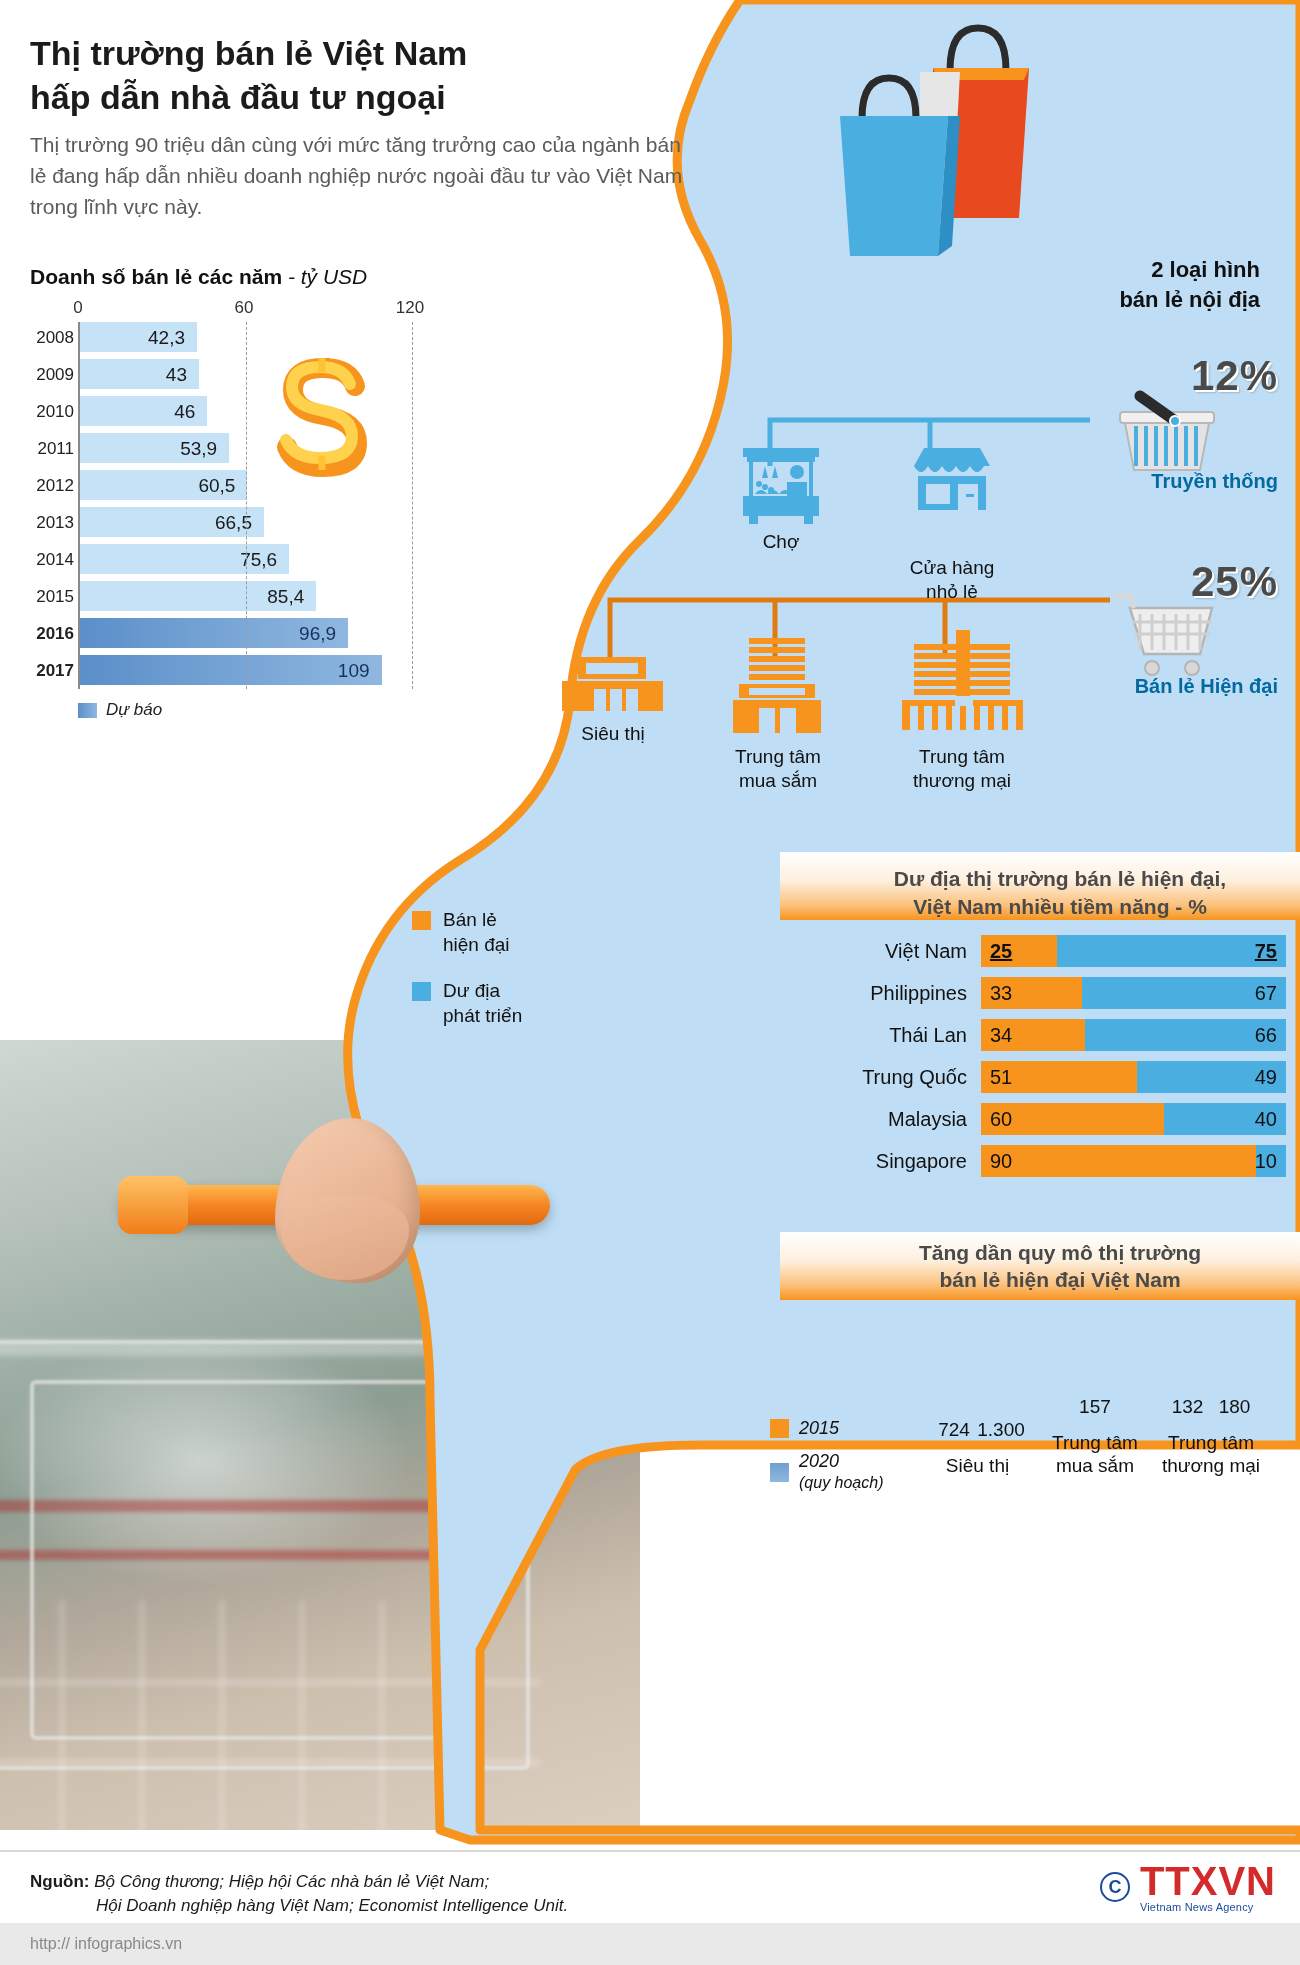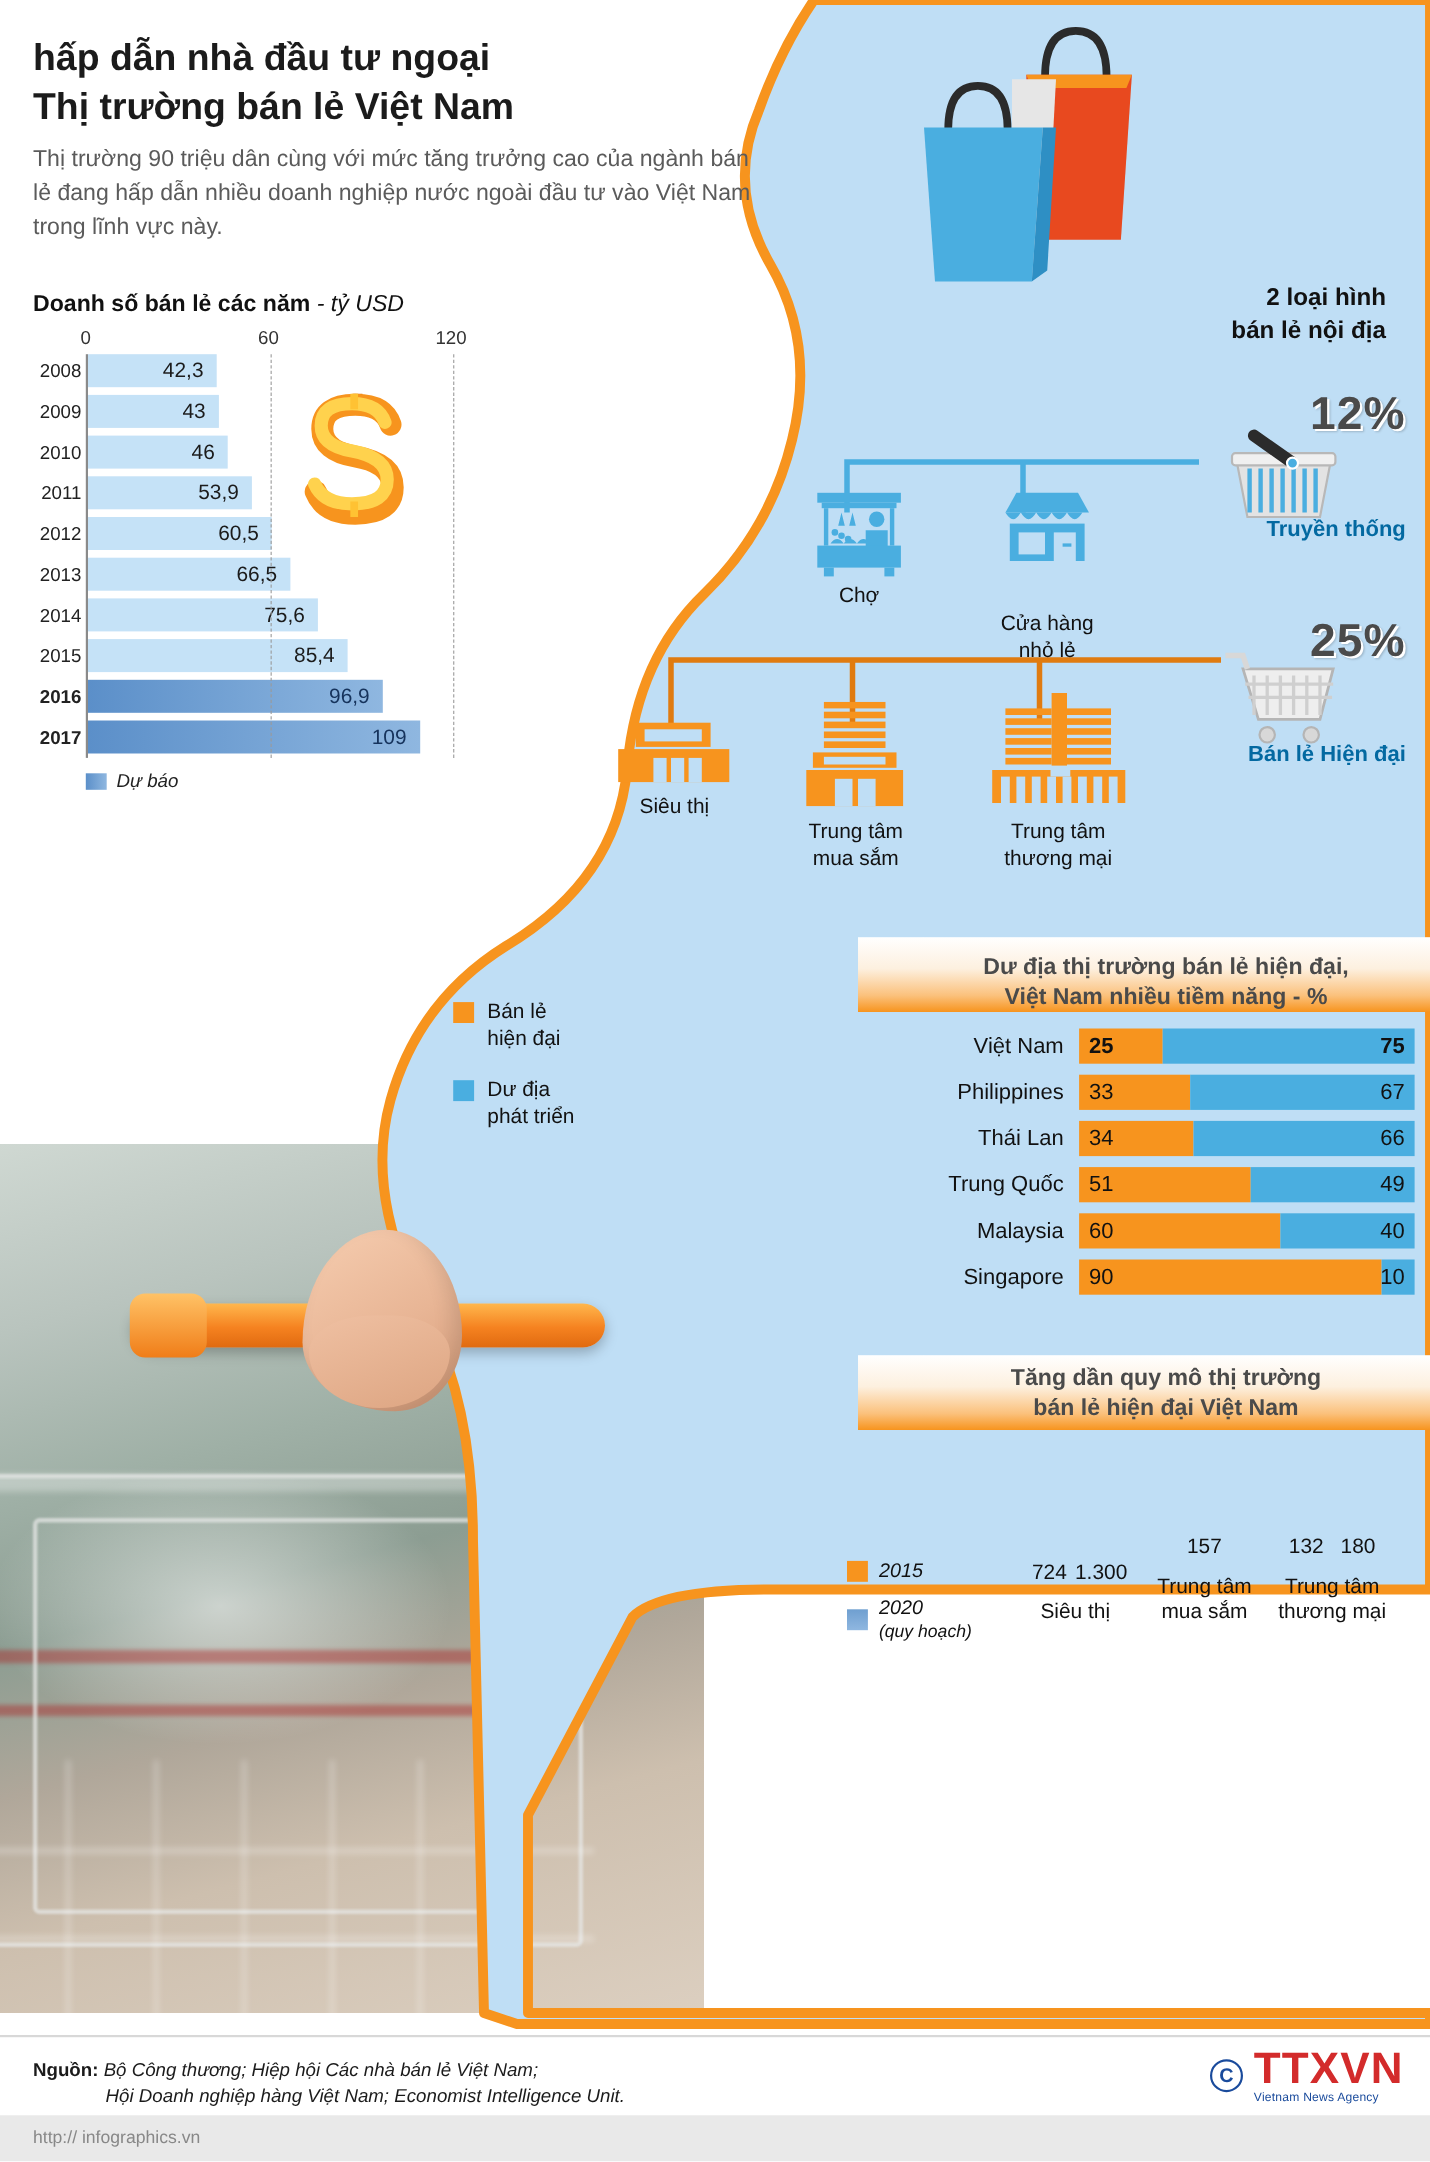--- a/index.html
+++ b/index.html
@@ -168,21 +168,21 @@
   .crow { display:flex; align-items:center; height:32px; margin-bottom:10px; }
   .crow .cname {
     width:130px; text-align:right; padding-right:14px;
     font-size:20px; color:#111;
   }
   .crow .cbar { flex:1; display:flex; height:32px; }
   .crow .seg-o { background:#f7941e; display:flex; align-items:center; padding-left:9px;
     font-size:20px; color:#111; }
   .crow .seg-b { background:#4aaee0; display:flex; align-items:center; justify-content:flex-end;
     padding-right:9px; font-size:20px; color:#111; }
-  .crow.hi .seg-o, .crow.hi .seg-b { font-weight:bold; }
+  .crow.hi .seg-o, .crow.hi .seg-b { font-weight:bold;text-decoration:underline; }
 
   
   .growth { position:absolute; right:8px; top:1322px; width:530px; height:200px; z-index:7; }
   .gleg { position:absolute; left:8px; top:96px; font-size:18px; font-style:italic; color:#111; }
   .gleg .gi { display:flex; align-items:center; gap:10px; margin-bottom:12px; }
   .gleg .gs { width:19px; height:19px; flex:none; }
   .gleg .sub { font-size:16px; }
 
   .ggroup { position:absolute; bottom:44px; text-align:center; }
   .gbars { display:flex; align-items:flex-end; justify-content:center; gap:13px; }
@@ -241,22 +241,22 @@
   <path d="M 740 0 L 1300 0 L 1300 1445 L 700 1445 Q 600 1445 575 1470
            L 480 1650 L 480 1830 L 1300 1830 L 1300 1840 L 470 1840
            L 440 1830 L 430 1400 Q 430 1280 390 1200
            Q 330 1090 355 1000 Q 380 910 460 860
            Q 560 800 570 700 Q 578 600 640 540
            Q 700 482 720 400 Q 742 312 700 240
            Q 660 170 690 100 Q 710 44 740 0 Z" fill="#bfdef5" stroke="#f7941e" stroke-width="9" stroke-linejoin="round"></path>
 </svg>
 
 <div class="title">
+  <div>Thị trường bán lẻ Việt Nam</div>
   <div>hấp dẫn nhà đầu tư ngoại</div>
-  <div>Thị trường bán lẻ Việt Nam</div>
 </div>
 <div class="subtitle">Thị trường 90 triệu dân cùng với mức tăng trưởng cao của ngành bán lẻ đang hấp dẫn nhiều doanh nghiệp nước ngoài đầu tư vào Việt Nam trong lĩnh vực này.</div>
 
 <svg class="bags" viewBox="0 0 240 250">
   <path d="M150 60 q0-42 28-42 q28 0 28 42" fill="none" stroke="#2b2b2b" stroke-width="7"></path>
   <path d="M133 58 h96 l-10 150 h-86 z" fill="#e8491f"></path>
   <path d="M133 58 h96 l-5 12 h-86 z" fill="#f7941e"></path>
   <path d="M120 62 h40 l-8 150 h-32 z" fill="#e6e6e6"></path>
   <path d="M62 108 q0-40 27-40 q27 0 27 40" fill="none" stroke="#2b2b2b" stroke-width="7"></path>
   <path d="M40 106 h108 l-10 140 h-88 z" fill="#4aaee0"></path>

